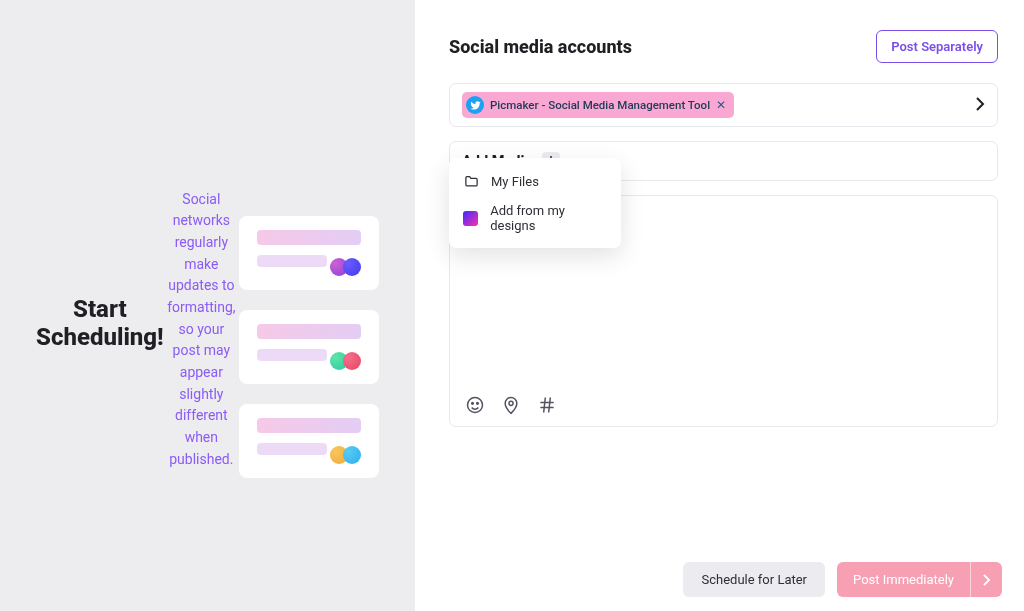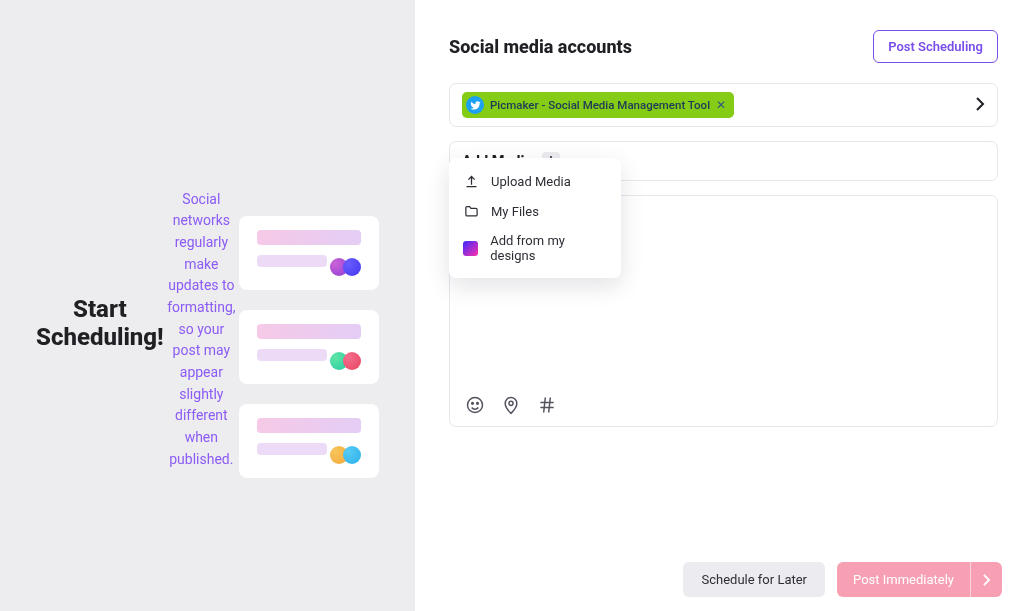--- a/index.html
+++ b/index.html
@@ -21,21 +21,21 @@
   .d-red { background: radial-gradient(circle at 30% 30%, #f46f8e, #e8435f); }
   .d-orange { background: radial-gradient(circle at 30% 30%, #f9c65a, #f1a73b); }
   .d-cyan { background: radial-gradient(circle at 30% 30%, #57cbf2, #2ab0ef); }
 
   .right { flex: 1; padding: 30px 26px 0 34px; position: relative; display: flex; flex-direction: column; }
   .r-header { display: flex; align-items: center; justify-content: space-between; }
   .r-title { font-size: 18px; font-weight: 800; color: #1f1f24; }
   .btn-sep { border: 1px solid #7a4fe9; color: #7a4fe9; background: #fff; border-radius: 6px; font-size: 13px; font-weight: 600; padding: 8px 14px; cursor: pointer; }
 
   .accounts { margin-top: 20px; border: 1px solid #e7e7ee; border-radius: 7px; padding: 8px 12px; display: flex; align-items: center; justify-content: space-between; }
-  .chip { background: #84cc16; border-radius: 5px; padding: 4px 8px 4px 4px; display: inline-flex; align-items: center; gap: 6px; height: 26px; }
+  .chip { background: #f9a8d4; border-radius: 5px; padding: 4px 8px 4px 4px; display: inline-flex; align-items: center; gap: 6px; height: 26px; }
   .chip-icon { width: 18px; height: 18px; border-radius: 50%; background: #1da1f2; display: flex; align-items: center; justify-content: center; }
   .chip-label { font-size: 11.5px; color: #1e3a57; font-weight: 500; }
   .chip-x { color: #2d5a83; cursor: pointer; font-size: 12px; }
   .chev { color: #1f1f24; }
 
   .addmedia { margin-top: 14px; border: 1px solid #e7e7ee; border-radius: 7px; padding: 10px 12px; display: flex; align-items: center; gap: 10px; background:#fff; }
   .addmedia-label { font-size: 14.5px; font-weight: 800; color: #1f1f24; }
   .plus { width: 18px; height: 18px; border-radius: 4px; background: #ebebf0; color: #3b3b42; display: flex; align-items: center; justify-content: center; font-size: 13px; cursor: pointer; }
 
   .dropdown { position: absolute; left: 34px; top: 158px; width: 172px; background: #fff; border-radius: 7px; box-shadow: 0 8px 24px rgba(20,20,40,0.12); padding: 8px 0; z-index: 10; }
@@ -86,21 +86,21 @@
           <div class="dot d-orange"></div>
           <div class="dot d-cyan"></div>
         </div>
       </div>
     </div>
   </div>
 
   <div class="right">
     <div class="r-header">
       <div class="r-title">Social media accounts</div>
-      <button class="btn-sep">Post Scheduling</button>
+      <button class="btn-sep">Post Separately</button>
     </div>
 
     <div class="accounts">
       <div class="chip">
         <span class="chip-icon">
           <svg viewBox="0 0 24 24" width="11" height="11" fill="#fff">
               <path d="M23 3a10.9 10.9 0 0 1-3.14 1.53A4.48 4.48 0 0 0 12 8.5v1A10.66 10.66 0 0 1 3 4s-4 9 5 13a11.64 11.64 0 0 1-7 2c9 5 20 0 20-11.5a4.5 4.5 0 0 0-.08-.83A7.72 7.72 0 0 0 23 3z"></path>
             </svg>
         </span>
         <span class="chip-label">Picmaker - Social Media Management Tool</span>
@@ -116,28 +116,20 @@
     <div class="addmedia">
       <span class="addmedia-label">Add Media</span>
       <span class="plus">
         <svg width="10" height="10" viewBox="0 0 10 10" stroke="#3b3b42" stroke-width="1.6">
             <path d="M5 0v10M0 5h10"></path>
           </svg>
       </span>
     </div>
 
     <div class="dropdown">
-      <div class="dd-item">
-        <span class="dd-icon">
-          <svg width="15" height="15" viewBox="0 0 24 24" fill="none" stroke="#2e2e36" stroke-width="2">
-              <path d="M12 17V4M7 9l5-5 5 5M4 20h16"></path>
-            </svg>
-        </span>
-        <span>Upload Media</span>
-      </div>
       <div class="dd-item">
         <span class="dd-icon">
           <svg width="15" height="15" viewBox="0 0 24 24" fill="none" stroke="#2e2e36" stroke-width="2">
               <path d="M3 6a2 2 0 0 1 2-2h4l2 3h8a2 2 0 0 1 2 2v8a2 2 0 0 1-2 2H5a2 2 0 0 1-2-2V6z"></path>
             </svg>
         </span>
         <span>My Files</span>
       </div>
       <div class="dd-item">
         <span class="dd-icon">

